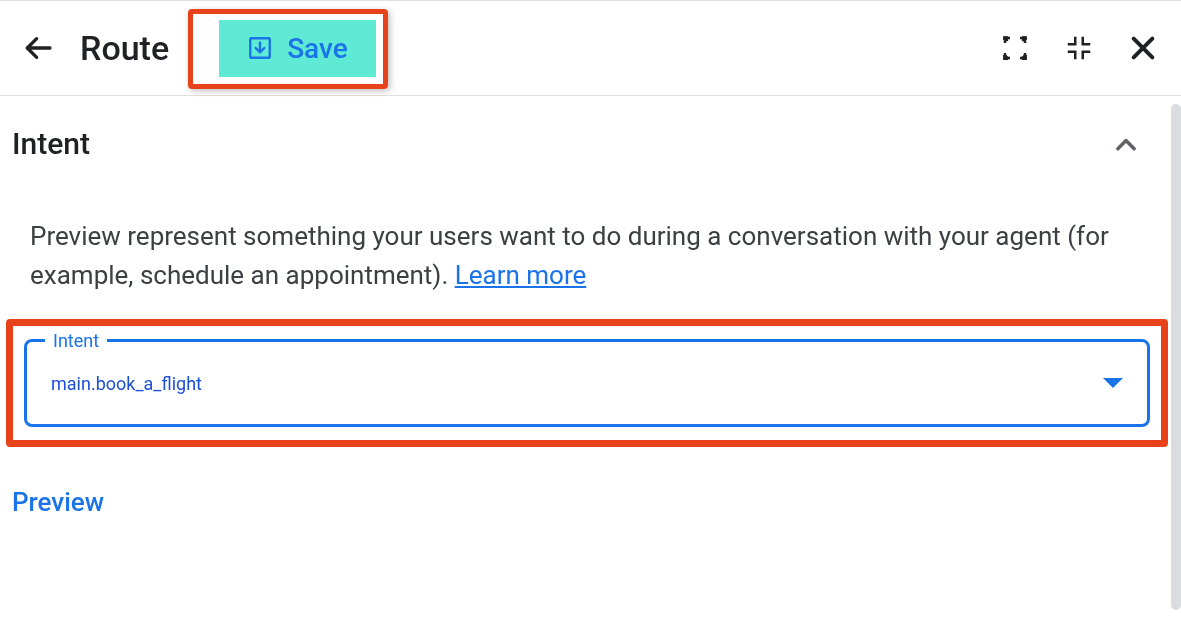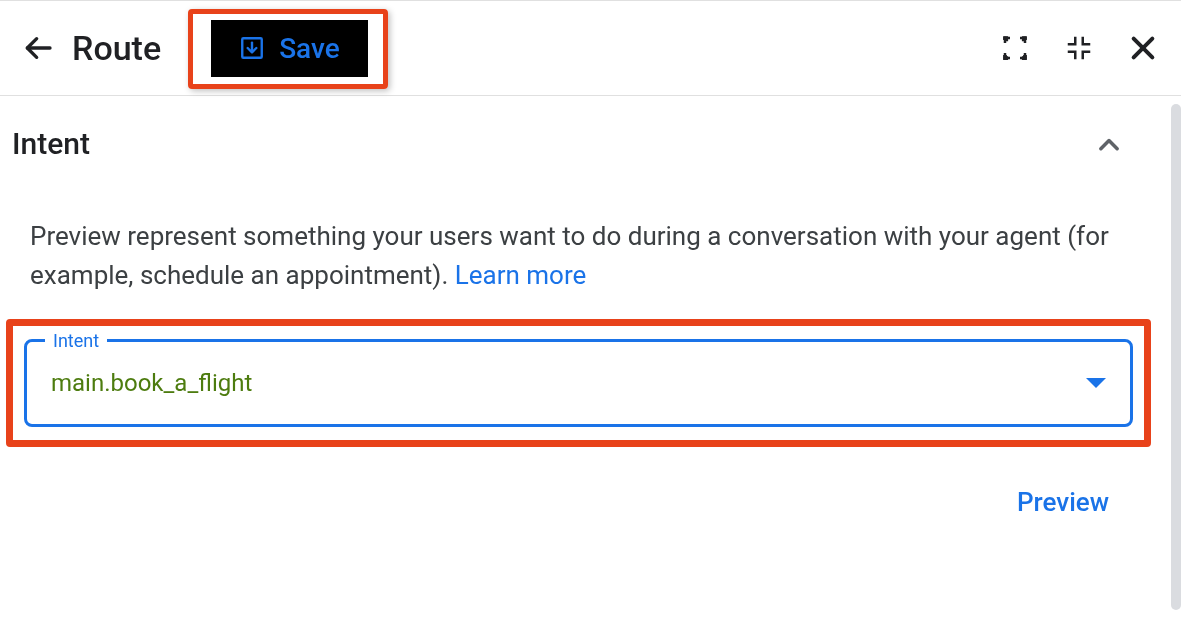--- a/index.html
+++ b/index.html
@@ -21,29 +21,29 @@
     position: relative;
   }
   .back-arrow {
     width: 36px; height: 36px;
     display: flex; align-items: center; justify-content: center;
     cursor: pointer;
   }
   .title {
     font-size: 34px;
     font-weight: 500;
-    margin-left: 16px;
+    margin-left: 24px;
     color: #202124;
   }
   .save-btn {
     display: flex;
     align-items: center;
     margin-left: 50px;
     padding: 12px 28px;
-    background: #000000;
+    background: #5eead4;
     cursor: pointer;
     position: relative;
   }
   .save-highlight {
     position: absolute;
     top: 8px;
     left: 188px;
     width: 200px;
     height: 80px;
     border: 5px solid #e8421a;
@@ -65,21 +65,21 @@
     display: flex;
     align-items: center;
     gap: 28px;
   }
   .icon-btn {
     width: 36px; height: 36px;
     display: flex; align-items: center; justify-content: center;
     cursor: pointer;
   }
   .content {
-    padding: 30px 36px 0 12px;
+    padding: 30px 19px 0 12px;
     position: relative;
     height: calc(100% - 96px);
     overflow-y: auto;
   }
   .scrollbar-fake {
     position: absolute;
     right: 0;
     top: 104px;
     width: 10px;
     height: 506px;
@@ -104,20 +104,21 @@
     margin-right: 22px;
   }
   .description {
     font-size: 26px;
     line-height: 1.5;
     color: #3c4043;
     padding: 36px 18px 0 18px;
   }
   .learn-more {
     color: #1a73e8;
+    text-decoration: underline;
     cursor: pointer;
   }
   .field-wrapper {
     position: relative;
     margin: 44px 12px 0 12px;
   }
   .field-highlight {
     position: absolute;
     top: -20px;
     left: -18px;
@@ -140,33 +141,32 @@
   .field-label {
     position: absolute;
     top: -12px;
     left: 18px;
     background: #fff;
     padding: 0 8px;
     font-size: 18px;
     color: #1a73e8;
   }
   .field-value {
-    font-size: 24px;
-    color: #4d7c0f;
+    font-size: 18px;
+    color: #1d4ed8;
     flex: 1;
   }
   .dropdown-arrow {
     width: 0; height: 0;
     border-left: 10px solid transparent;
     border-right: 10px solid transparent;
     border-top: 10px solid #1a73e8;
   }
   .action-links {
     display: flex;
-    justify-content: flex-end;
     gap: 20px;
     margin: 60px 36px 0 0;
   }
   .action-link {
     font-size: 26px;
     font-weight: 500;
     color: #1a73e8;
     cursor: pointer;
   }
 </style>

